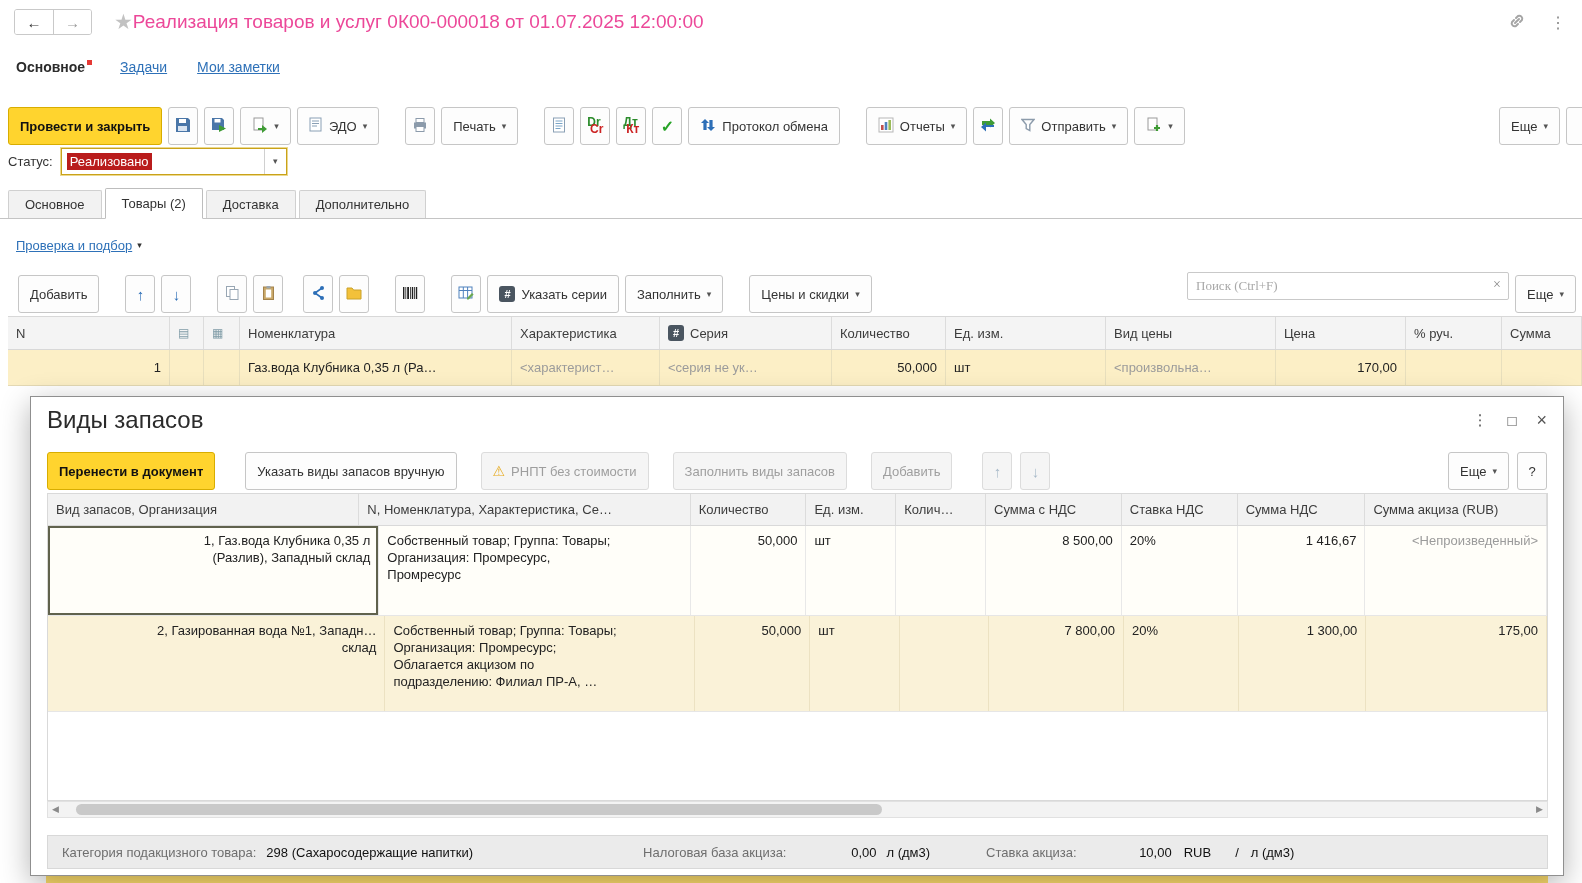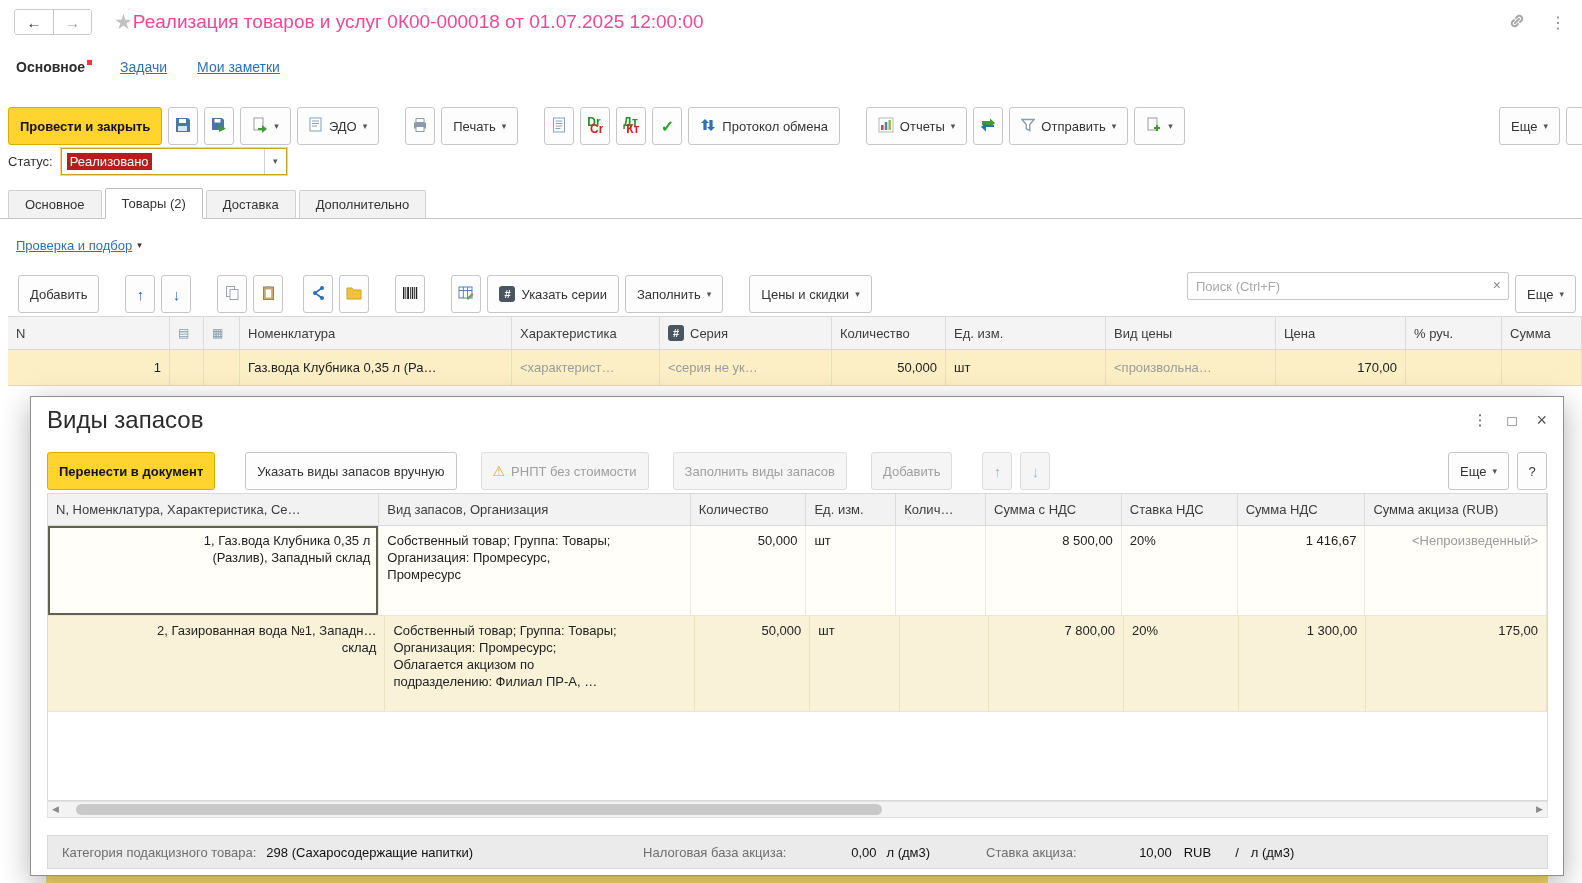--- a/index.html
+++ b/index.html
@@ -47,21 +47,21 @@
   #doctabs { left:0; top:188px; right:0; height:31px; border-bottom:1px solid #c4c4c4; padding-left:8px; display:flex; align-items:flex-end; gap:3px; }
   .tab { height:28px; padding:0 16px; display:flex; align-items:center; background:#f2f2f2; border:1px solid #d0d0d0; border-bottom:none;
          border-radius:2px 2px 0 0; cursor:pointer; color:#333; }
   .tab.active { background:#fff; height:31px; margin-bottom:-1px; border-color:#bdbdbd; border-bottom:1px solid #fff; z-index:1; }
 
   
   #selectlink { left:16px; top:234px; height:22px; display:flex; align-items:center; gap:5px; }
 
   
   #goods-toolbar { left:18px; top:270px; right:6px; height:32px; display:flex; align-items:center; gap:6px; }
-  .searchwrap { margin-left:auto; position:relative; width:322px; height:28px; }
+  .searchwrap { margin-left:auto; position:relative; width:322px; height:28px;font-family:Liberation Serif, serif; }
   .searchwrap input { width:100%; height:28px; border:1px solid #c9c9c9; border-radius:2px; padding:0 40px 0 8px; font-family:inherit; font-size:13px; color:#333; }
   .searchwrap input::placeholder { color:#a8a8a8; }
   .clearx { position:absolute; right:8px; top:5px; color:#888; font-size:14px; cursor:pointer; }
 
   
   #goods-table { left:8px; top:316px; right:0; }
   .gt-row { display:flex; }
   .gt-header { background:#f4f4f4; border-top:1px solid #d8d8d8; border-bottom:1px solid #d8d8d8; height:34px; color:#3c3c3c; }
   .gt-cell { display:flex; align-items:center; height:100%; padding:0 8px; border-right:1px solid #dcdcdc; overflow:hidden; white-space:nowrap; }
   .gt-data { height:36px; background:#fcefc6; border-bottom:1px solid #e4d9b4; }
@@ -439,22 +439,22 @@
       <span>Еще</span>
       <span class="caret">▾</span>
     </button>
     <button class="btn icon">
         <span>?</span>
       </button>
   </div>
 
   <div class="dtable">
     <div class="dt-header">
+      <div class="dt-hcell d2">Вид запасов, Организация</div>
       <div class="dt-hcell d1">N, Номенклатура, Характеристика, Се…</div>
-      <div class="dt-hcell d2">Вид запасов, Организация</div>
       <div class="dt-hcell d3">Количество</div>
       <div class="dt-hcell d4">Ед. изм.</div>
       <div class="dt-hcell d5">Колич…</div>
       <div class="dt-hcell d6">Сумма с НДС</div>
       <div class="dt-hcell d7">Ставка НДС</div>
       <div class="dt-hcell d8">Сумма НДС</div>
       <div class="dt-hcell d9">Сумма акциза (RUB)</div>
     </div>
     <div class="dt-row row1">
       <div class="dt-cell d1 ar cell-current">1, Газ.вода Клубника 0,35 л

